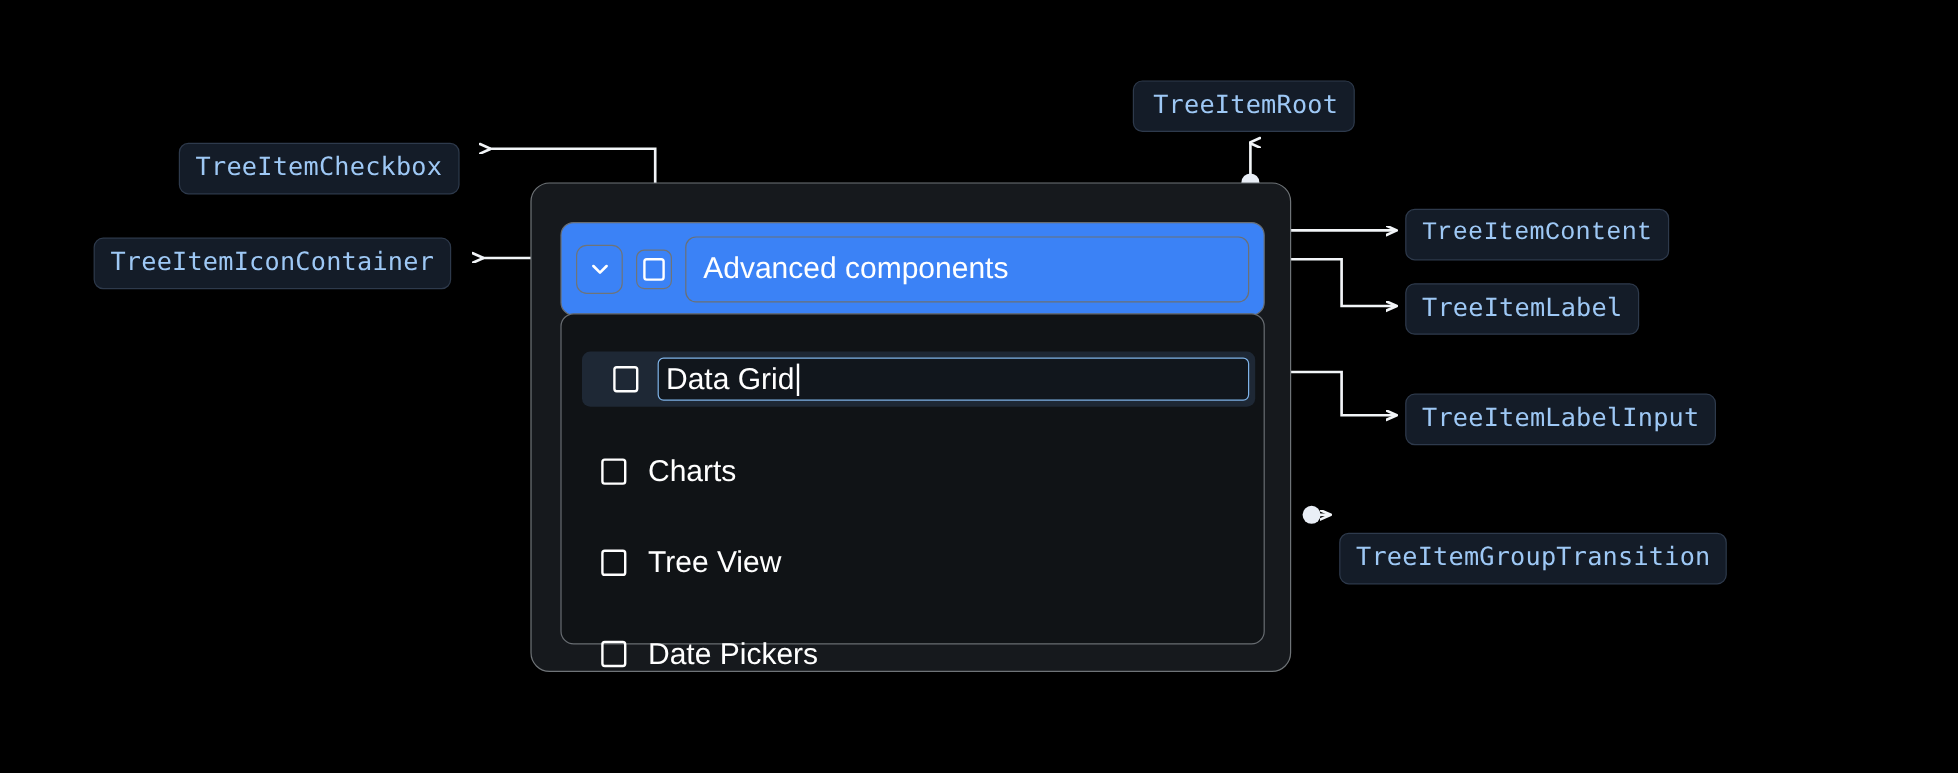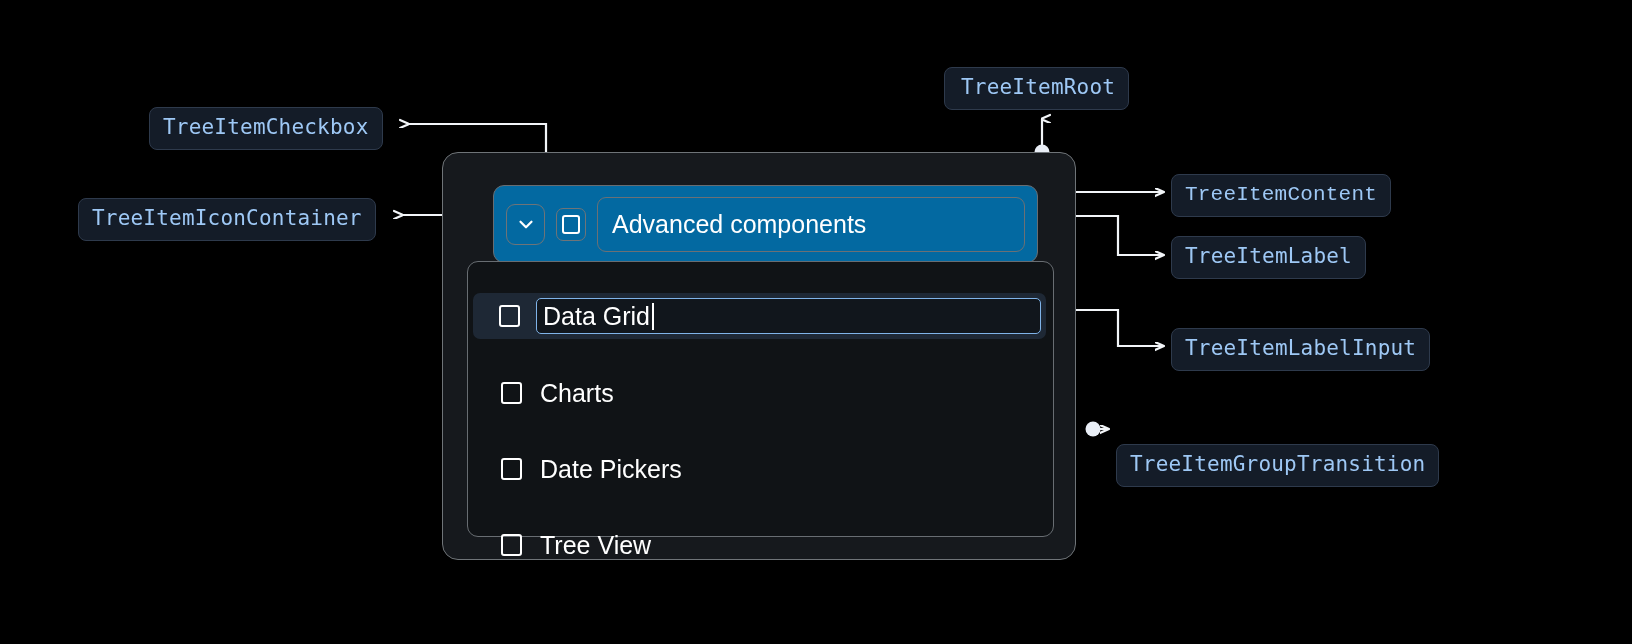--- a/index.html
+++ b/index.html
@@ -57,31 +57,30 @@
     box-sizing: border-box;
     background: #16191d;
     border: 1px solid #6f7478;
     border-radius: 16px;
   }
 
   .tree-content {
     position: absolute;
     left: 24px;
     top: 32px;
-    width: 545px;
+    width: 587px;
     height: 78px;
     box-sizing: border-box;
-    background: #0369a1;
+    background: #3b82f6;
     border: 1px solid #686d72;
     border-radius: 11px;
     display: flex;
     align-items: center;
     padding: 0 12px;
     gap: 11px;
-    margin-left: 26px;
   }
 
   .icon-container {
     width: 39px;
     height: 41px;
     box-sizing: border-box;
     border: 1px solid #6f7478;
     border-radius: 9px;
     display: flex;
     align-items: center;
@@ -142,21 +141,21 @@
     display: flex;
     align-items: center;
     padding-left: 33px;
     gap: 0;
   }
   .child-row + .child-row { margin-top: 32px; }
 
   .child-row.selected {
     background: #1e2835;
     border-radius: 7px;
-    margin-left: 5px;
+    margin-left: 17px;
     margin-right: 7px;
     padding-left: 26px;
     height: 46px;
   }
 
   .row-cb {
     width: 21px;
     height: 22px;
     box-sizing: border-box;
     border: 2.5px solid #ffffff;
@@ -236,21 +235,21 @@
       <circle cx="478" cy="215" r="7.5"></circle>
       <circle cx="1052" cy="192" r="7.5"></circle>
       <circle cx="1042" cy="216" r="7.5"></circle>
       <circle cx="1042" cy="310" r="7.5"></circle>
       <circle cx="1093" cy="429" r="7.5"></circle>
     </g>
   </svg>
 
   <div class="badge" style="left:944px;  top:67px;padding-left:16px;">TreeItemRoot</div>
 
-  <div class="badge" style="left:149px;  top:107px;">TreeItemCheckbox</div>
+  <div class="badge" style="left:149px;  top:119px;">TreeItemCheckbox</div>
 
   <div class="badge" style="left:78px;   top:198px;">TreeItemIconContainer</div>
 
   <div class="badge" style="left:1171px; top:174px;font-family:Liberation Mono, monospace;">TreeItemContent</div>
 
   <div class="badge" style="left:1171px; top:236px;">TreeItemLabel</div>
 
   <div class="badge" style="left:1171px; top:328px;">TreeItemLabelInput</div>
 
   <div class="badge" style="left:1116px; top:411px;margin-top:33px;">TreeItemGroupTransition</div>
@@ -284,24 +283,24 @@
         </div>
       </div>
 
       <div class="child-row">
         <span class="row-cb"></span>
         <span class="row-label">Charts</span>
       </div>
 
       <div class="child-row">
         <span class="row-cb"></span>
-        <span class="row-label">Date Pickers</span>
+        <span class="row-label">Tree View</span>
       </div>
 
       <div class="child-row">
         <span class="row-cb"></span>
-        <span class="row-label">Tree View</span>
+        <span class="row-label">Date Pickers</span>
       </div>
 
     </div>
   </div>
 
 </div>
 
 </body></html>

